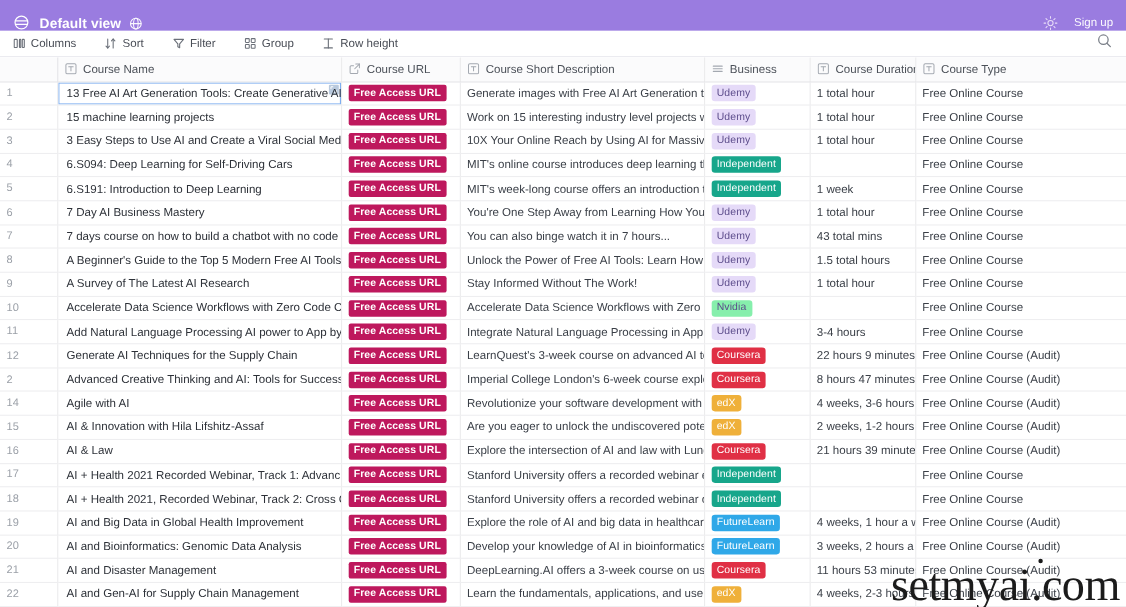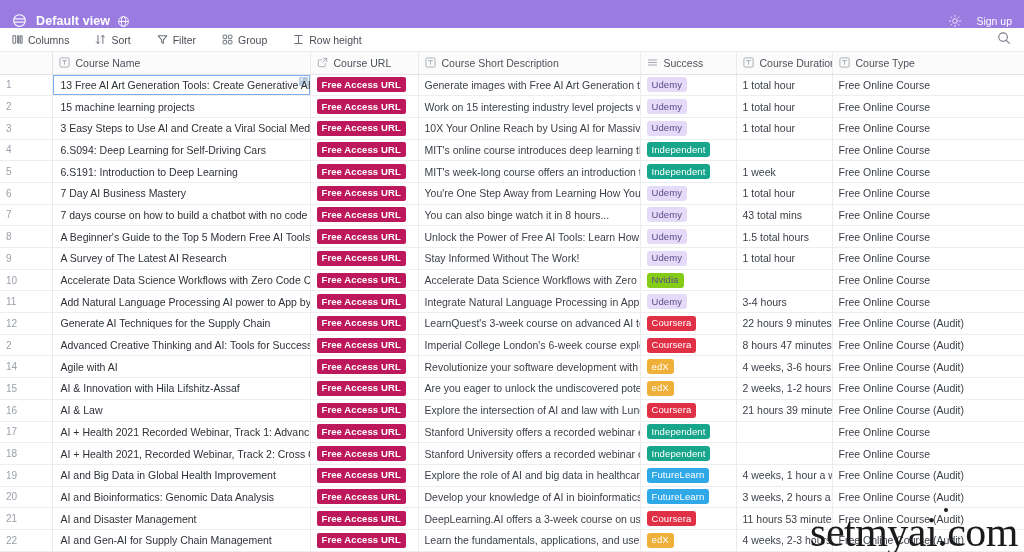--- a/index.html
+++ b/index.html
@@ -176,21 +176,21 @@
   .badge {
     display: inline-block;
     font-size: 9.5px;
     line-height: 12px;
     padding: 1.5px 5px;
     border-radius: 3px;
     letter-spacing: .1px;
     white-space: nowrap;
   }
   .b-udemy       { background:#e5daf8; color:#5b4b8a; }
-  .b-nvidia      { background:#84cc16; color:#5b4b8a; }
+  .b-nvidia      { background:#86efac; color:#5b4b8a; }
   .b-independent { background:#17a68b; color:#ffffff; }
   .b-coursera    { background:#e03045; color:#ffffff; }
   .b-edx         { background:#efb03a; color:#ffffff; }
   .b-futurelearn { background:#2fa8e8; color:#ffffff; }
 
   td.desc, td.dur, td.type { color: #3a3f47; }
   td.dur { color:#3a3f47; }
 
   
   .watermark {
@@ -372,21 +372,21 @@
 
         <th>
           <div class="hcell">
             <span class="hicon">
               <svg viewBox="0 0 12 12" width="11" height="11" fill="none" stroke="#a3a8b0" stroke-width="1.1" stroke-linecap="round">
                   <line x1="1.6" y1="3.4" x2="10.4" y2="3.4"></line>
                   <line x1="1.6" y1="6" x2="10.4" y2="6"></line>
                   <line x1="1.6" y1="8.6" x2="10.4" y2="8.6"></line>
                 </svg>
             </span>
-            <span>Success</span>
+            <span>Business</span>
           </div>
         </th>
 
         <th>
           <div class="hcell">
             <span class="hicon">
               <svg viewBox="0 0 12 12" width="11" height="11" fill="none" stroke="#a3a8b0" stroke-width="1">
                   <rect x="1" y="1" width="10" height="10" rx="1.4"></rect>
                   <line x1="3.4" y1="4" x2="8.6" y2="4"></line>
                   <line x1="6" y1="4" x2="6" y2="8.4"></line>
@@ -484,21 +484,21 @@
           <td><span class="badge b-udemy">Udemy</span></td>
           <td class="dur">1 total hour</td>
           <td class="type">Free Online Course</td>
         </tr>
         <tr>
           <td class="num">7</td>
           <td class="name">
             <span class="txt">7 days course on how to build a chatbot with no code</span>
           </td>
           <td><span class="urlpill">Free Access URL</span></td>
-          <td class="desc">You can also binge watch it in 8 hours...</td>
+          <td class="desc">You can also binge watch it in 7 hours...</td>
           <td><span class="badge b-udemy">Udemy</span></td>
           <td class="dur">43 total mins</td>
           <td class="type">Free Online Course</td>
         </tr>
         <tr>
           <td class="num">8</td>
           <td class="name">
             <span class="txt">A Beginner's Guide to the Top 5 Modern Free AI Tools 2023</span>
           </td>
           <td><span class="urlpill">Free Access URL</span></td>

